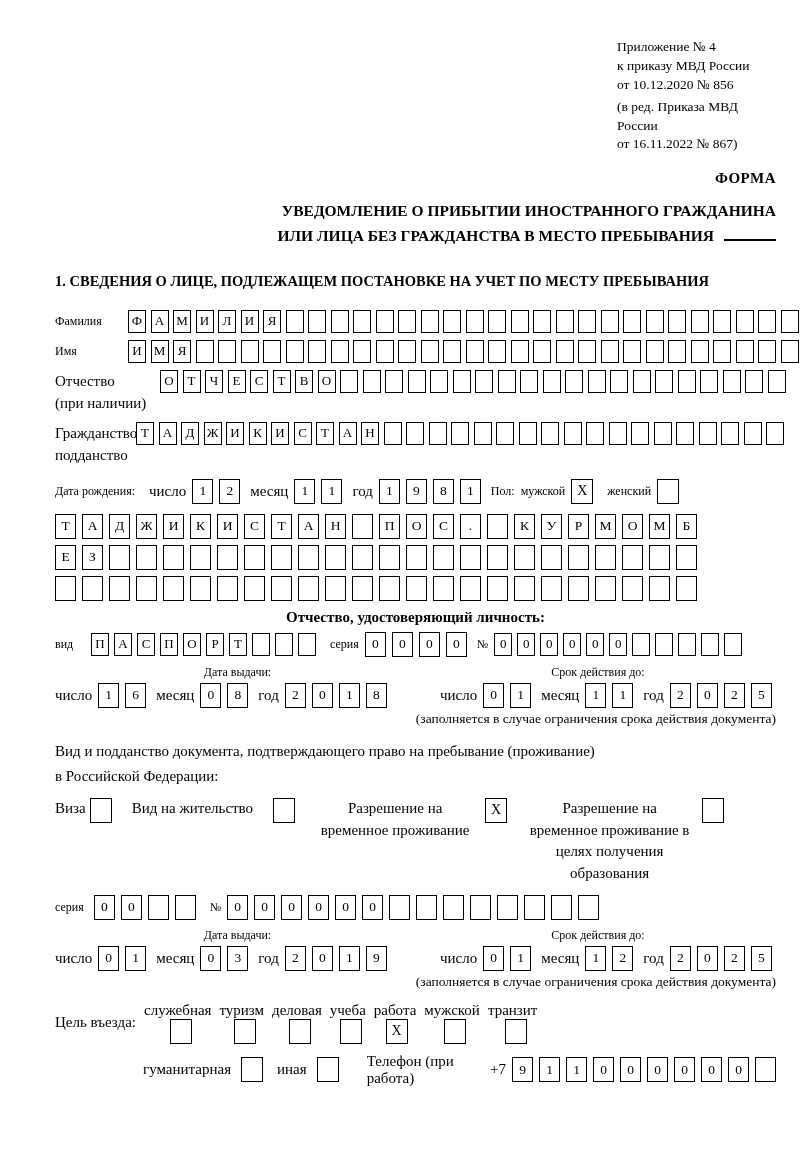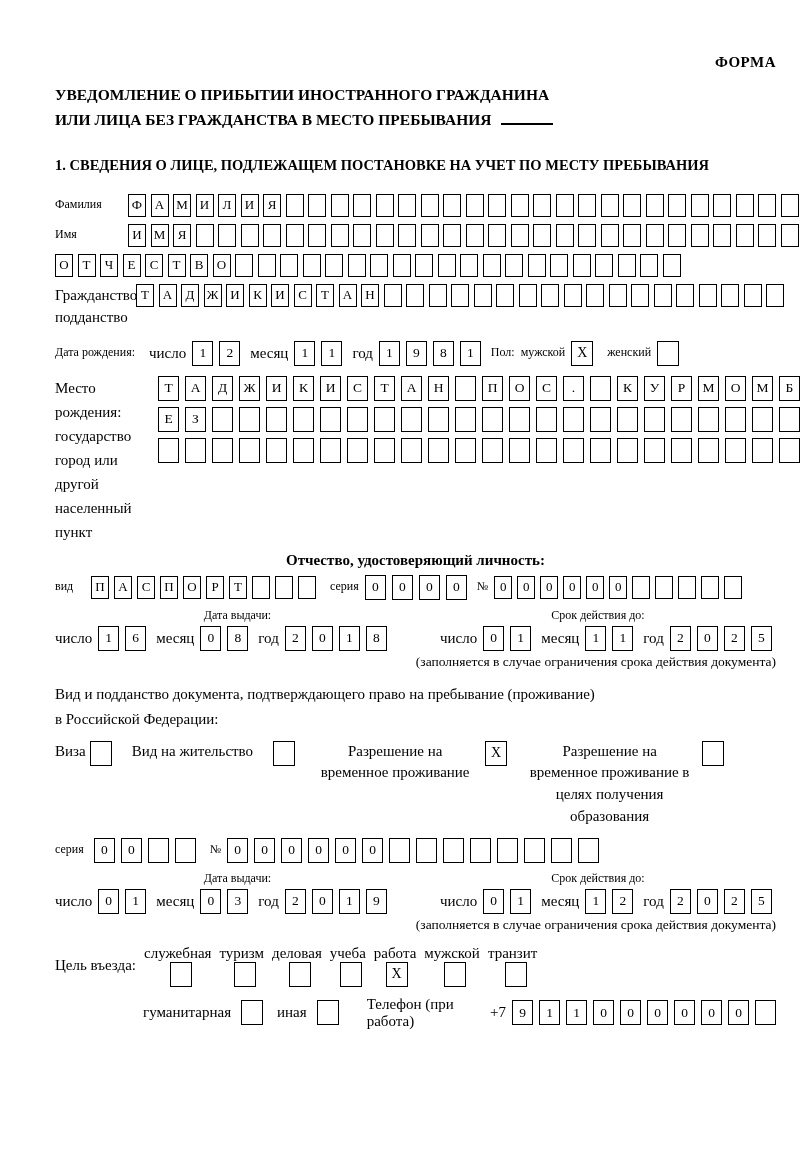--- a/index.html
+++ b/index.html
@@ -4,21 +4,21 @@
 <style>
   html,body{margin:0;padding:0;background:#888;}
   .page{
     width:800px;height:1163px;box-sizing:border-box;background:#ffffff;color:#000;
     font-family:"Liberation Serif","DejaVu Serif",serif;
     padding:38px 24px 10px 55px;overflow:hidden;position:relative;
   }
   .hdr-right{margin-left:562px;font-size:13.5px;line-height:1.4;}
   .hdr-block2{margin-top:3px;}
   .forma{font-weight:bold;text-align:right;margin-top:16px;font-size:15px;letter-spacing:.5px;}
-  .title{text-align:left;font-weight:bold;font-size:15.5px;line-height:1.6;margin-top:12px;}
+  .title{text-align:right;font-weight:bold;font-size:15.5px;line-height:1.6;margin-top:12px;}
   .title-underline{display:inline-block;width:52px;border-bottom:2px solid #000;margin-left:10px;}
   .section-heading{font-weight:bold;font-size:14.5px;margin-top:24px;}
   .frow{display:flex;align-items:center;margin-top:7px;}
   .frow.top{align-items:flex-start;}
   .flabel{font-size:12px;flex:0 0 auto;line-height:1.45;}
   .lblcol{font-size:15px;flex:0 0 auto;line-height:1.5;}
   .cells{display:flex;gap:4.5px;flex:0 0 auto;}
   .cell{width:16px;height:21px;border:1.5px solid #000;display:inline-flex;align-items:center;justify-content:center;
         font-size:13px;flex:0 0 auto;background:#fff;}
   .cells.md{gap:6px;}
@@ -42,20 +42,29 @@
   .opt-label{font-size:15px;line-height:1.45;}
   .opt-center{text-align:center;}
   .purp{display:flex;align-items:center;margin-top:12px;font-size:15px;flex-wrap:nowrap;}
   .purp .item{display:flex;align-items:center;margin-left:8px;flex-direction:column;}
 </style>
 </head>
 <body>
 
 <div class="page">
 
+  <div class="hdr-right">
+    <div>Приложение № 4</div>
+    <div>к приказу МВД России</div>
+    <div>от 10.12.2020 № 856</div>
+    <div class="hdr-block2">
+      <div>(в ред. Приказа МВД России</div>
+      <div>от 16.11.2022 № 867)</div>
+    </div>
+  </div>
   <div class="forma">ФОРМА</div>
 
   <div class="title">
     <div>УВЕДОМЛЕНИЕ О ПРИБЫТИИ ИНОСТРАННОГО ГРАЖДАНИНА</div>
     <div>
       <span>ИЛИ ЛИЦА БЕЗ ГРАЖДАНСТВА В МЕСТО ПРЕБЫВАНИЯ</span><span class="title-underline"></span>
     </div>
   </div>
 
   <div class="section-heading">1. СВЕДЕНИЯ О ЛИЦЕ, ПОДЛЕЖАЩЕМ ПОСТАНОВКЕ НА УЧЕТ ПО МЕСТУ ПРЕБЫВАНИЯ</div>
@@ -126,20 +135,24 @@
         <span class="cell"></span>
         <span class="cell"></span>
         <span class="cell"></span>
         <span class="cell"></span>
         <span class="cell"></span>
         <span class="cell"></span>
       </span>
   </div>
 
   <div class="frow top">
+    <span class="lblcol w105">
+      <span>Отчество</span><br>
+      <span>(при наличии)</span>
+    </span>
     <span class="cells">
         <span class="cell">О</span>
         <span class="cell">Т</span>
         <span class="cell">Ч</span>
         <span class="cell">Е</span>
         <span class="cell">С</span>
         <span class="cell">Т</span>
         <span class="cell">В</span>
         <span class="cell">О</span>
         <span class="cell"></span>
@@ -223,26 +236,20 @@
         <span class="cell">1</span>
       </span>
     <span class="flabel ml10">Пол:</span>
     <span class="flabel ml6">мужской</span>
     <span class="cbx">X</span>
     <span class="flabel ml14">женский</span>
     <span class="cbx"></span>
   </div>
 
   <div class="frow top" style="margin-top:10px;">
-    <span class="lblcol w103" style="line-height:1.6;">
-      <span>Место рождения:</span><br>
-      <span>государство</span><br>
-      <span>город или другой</span><br>
-      <span>населенный пункт</span>
-    </span>
     <span class="vrows">
       <span class="cells md">
           <span class="cell">Т</span>
           <span class="cell">А</span>
           <span class="cell">Д</span>
           <span class="cell">Ж</span>
           <span class="cell">И</span>
           <span class="cell">К</span>
           <span class="cell">И</span>
           <span class="cell">С</span>

